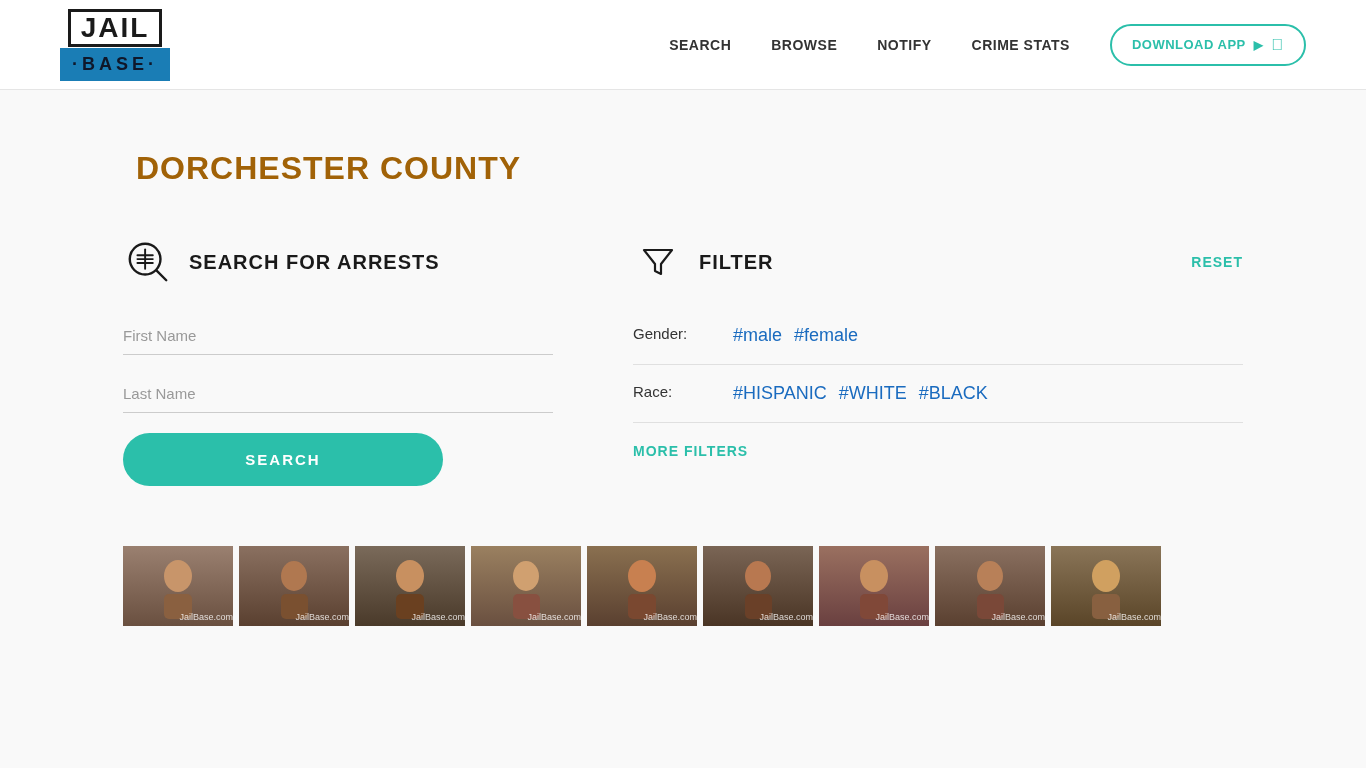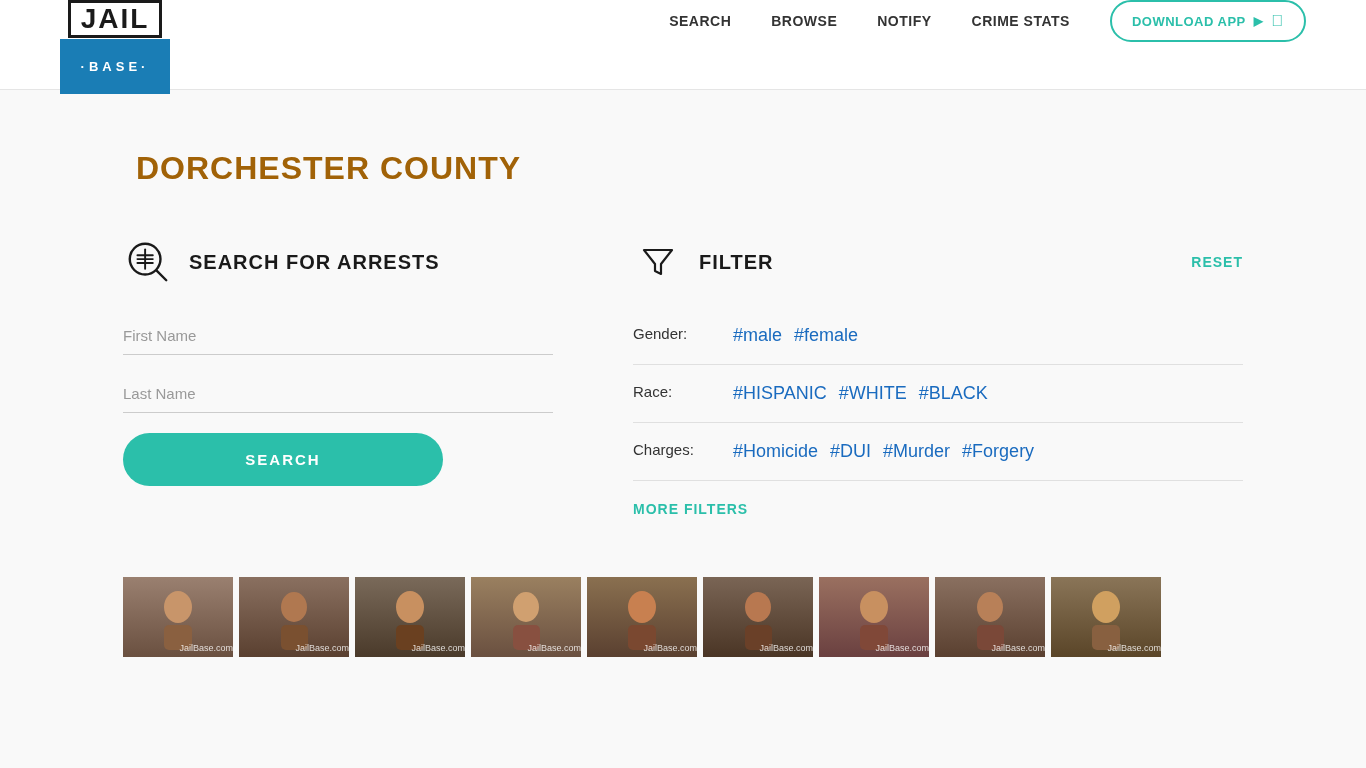--- a/index.html
+++ b/index.html
@@ -4,21 +4,21 @@
   <style>
     * { margin: 0; padding: 0; box-sizing: border-box; }
     body { font-family: Arial, sans-serif; background: #f9f9f9; min-height: 768px; }
 
     
     .header {
       background: #ffffff;
       border-bottom: 1px solid #e5e5e5;
       height: 90px;
       display: flex;
-      align-items: flex-start;
+      align-items: center;
       justify-content: space-between;
       padding: 0 60px;
     }
     .logo-container {
       display: flex;
       flex-direction: column;
       align-items: center;
       width: 110px;
     }
     .logo-jail {
@@ -26,25 +26,25 @@
       font-weight: 900;
       color: #1a1a1a;
       letter-spacing: 2px;
       border: 3px solid #1a1a1a;
       padding: 2px 10px;
       line-height: 1;
     }
     .logo-jail span { color: #1a1a1a; }
     .logo-base {
       background: #1a7db5;
-      color: #ffffff;
-      font-size: 13px;
+      color: #0f172a;
+      font-size: 18px;
       font-weight: 700;
       letter-spacing: 4px;
-      padding: 20px 8px;
+      padding: 6px 8px;
       margin-top: 1px;
       width: 100%;
       text-align: center;
     }
     .nav {
       display: flex;
       align-items: center;
       gap: 40px;
     }
     .nav-item {
@@ -332,29 +332,20 @@
 
       <div class="filter-row">
         <span class="filter-label">Race:</span>
         <div class="filter-tags">
           <a class="filter-tag">#HISPANIC</a>
           <a class="filter-tag">#WHITE</a>
           <a class="filter-tag">#BLACK</a>
         </div>
       </div>
 
-      <div class="filter-row">
-        <span class="filter-label">Charges:</span>
-        <div class="filter-tags">
-          <a class="filter-tag">#Homicide</a>
-          <a class="filter-tag">#DUI</a>
-          <a class="filter-tag">#Murder</a>
-          <a class="filter-tag">#Forgery</a>
-        </div>
-      </div>
 
       <button class="more-filters-btn">MORE FILTERS</button>
     </div>
   </div>
 
   <div class="mugshots-row">
     <div class="mugshot-card" style="background: linear-gradient(180deg, #9a8070 0%, #6a5040 100%);">
       <div class="mugshot-face">
         <svg width="55" height="65" viewBox="0 0 55 65" xmlns="http://www.w3.org/2000/svg">
           <ellipse cx="27" cy="22" rx="14" ry="16" fill="#c8956a"></ellipse>

